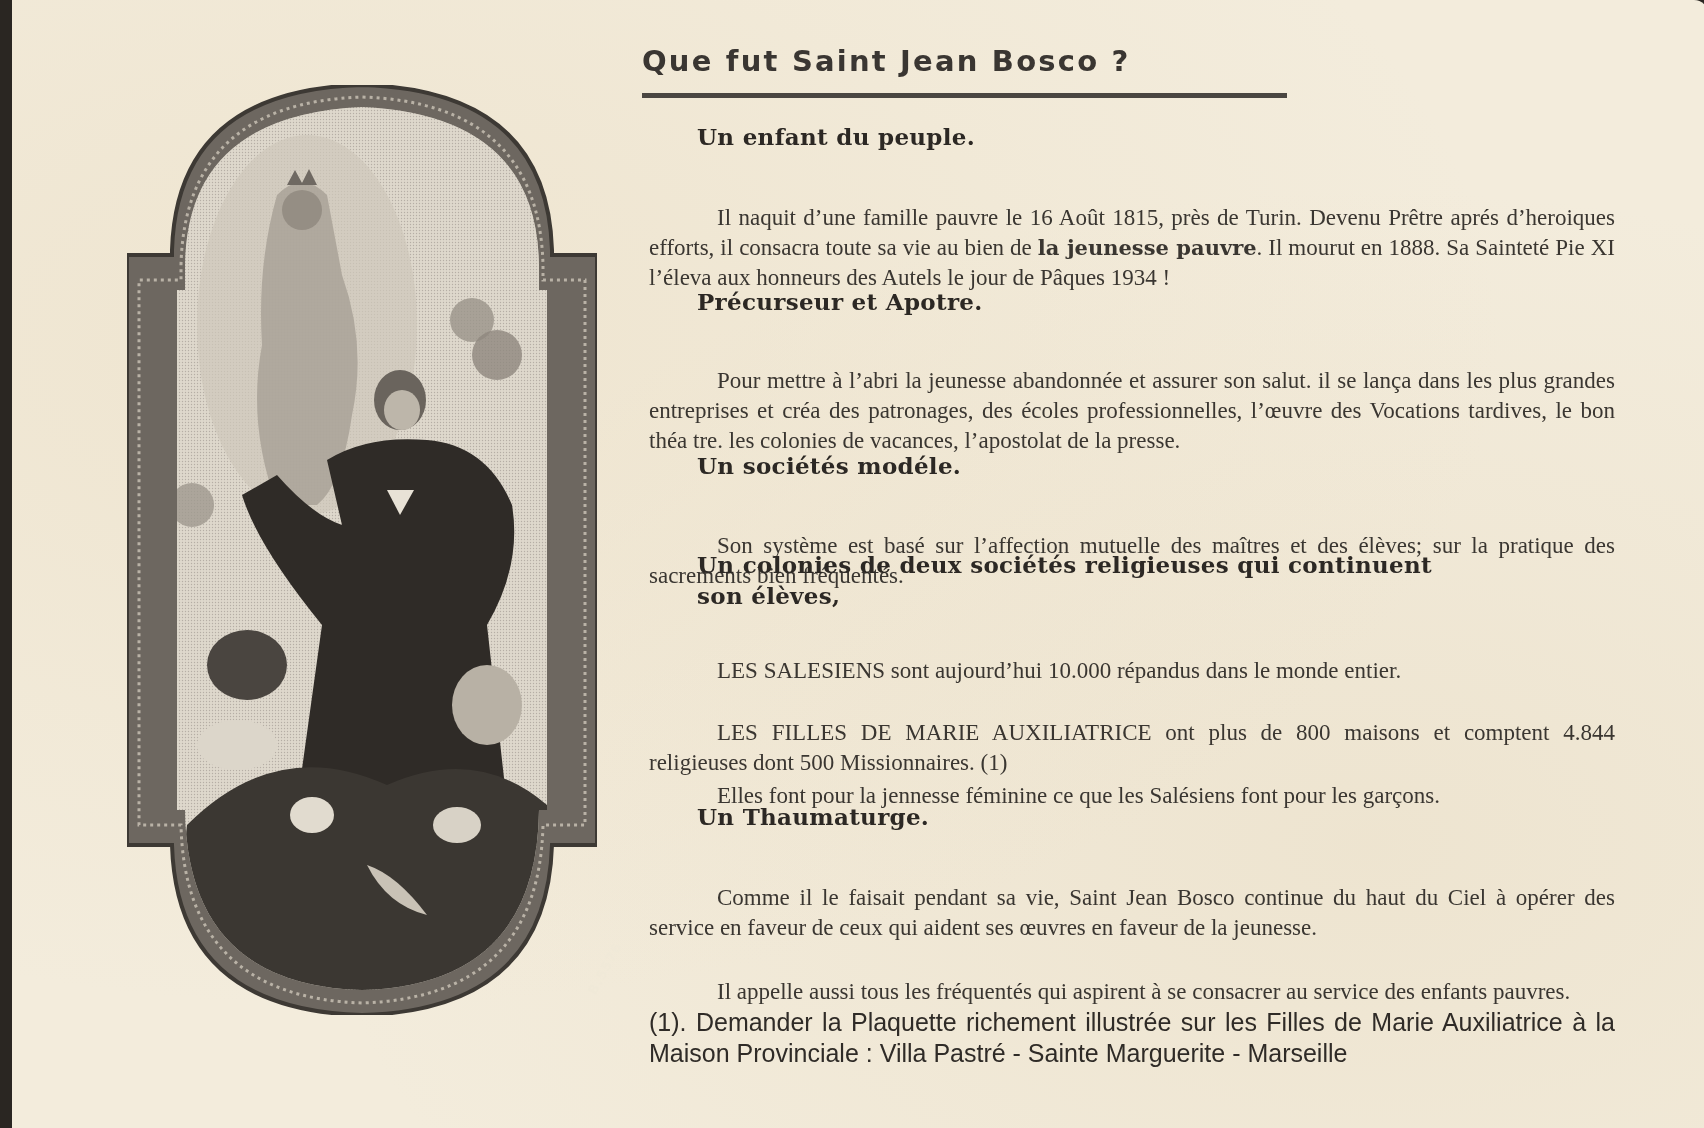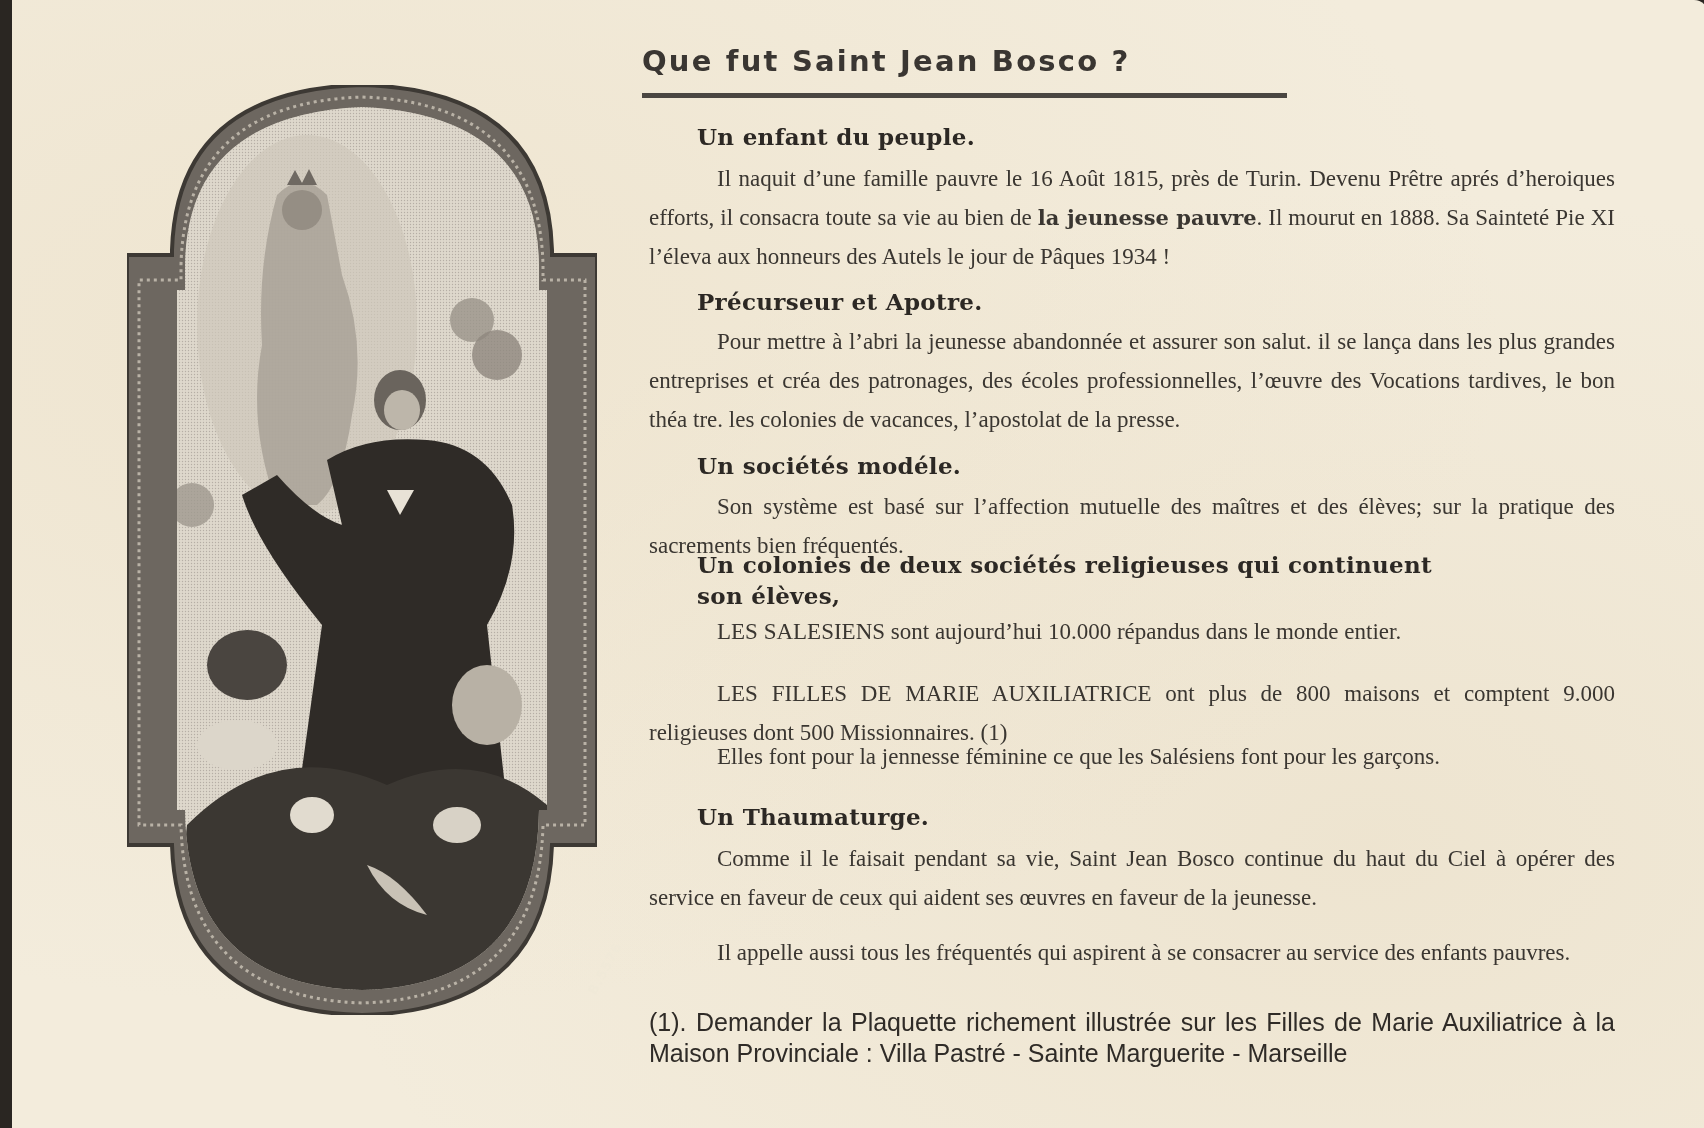--- a/index.html
+++ b/index.html
@@ -42,22 +42,22 @@
   .col {
     position:absolute; left:637px; top:0; width:966px;
   }
   .h {
     position:absolute; left:0;
     font-family:"DejaVu Serif", serif; font-weight:bold; font-size:23px;
     color:#2c2824; white-space:nowrap; letter-spacing:0.3px;margin-left:48px;
   }
   .p {
     position:absolute; left:0; width:966px;
-    font-family:"Liberation Serif", serif; font-size:23px; line-height:39px;
-    color:#3a3631; text-align:justify; text-align-last:left;
+    font-family:"Liberation Serif", serif; font-size:23px; line-height:30px;
+    color:#3a3631; text-align:justify; text-align-last:left;margin-top:44px;
   }
   .p .ind { display:inline-block; width:68px; }
   .p b { font-family:"DejaVu Serif", serif; font-size:21px; }
   .fn {
     position:absolute; left:0; width:966px;
     font-family:"Liberation Sans", sans-serif; font-size:25px; line-height:31px;
     color:#2f2b27; text-align:justify; text-align-last:left;
   }
 </style>
 </head>
@@ -122,21 +122,21 @@
 
     <div class="h" style="top:288px">Précurseur et Apotre.</div>
     <div class="p" style="top:322px"><span class="ind"></span><span>Pour mettre à l’abri la jeunesse abandonnée et assurer son salut. il se lança dans les plus grandes entreprises et créa des patronages, des écoles professionnelles, l’œuvre des Vocations tardives, le bon théa tre. les colonies de vacances, l’apostolat de la presse.</span></div>
 
     <div class="h" style="top:452px">Un sociétés modéle.</div>
     <div class="p" style="top:487px"><span class="ind"></span><span>Son système est basé sur l’affection mutuelle des maîtres et des élèves; sur la pratique des sacrements bien fréquentés.</span></div>
 
     <div class="h" style="top:551px">Un colonies de deux sociétés religieuses qui continuent</div>
     <div class="h" style="top:582px">son élèves,</div>
     <div class="p" style="top:612px"><span class="ind"></span><span>LES SALESIENS sont aujourd’hui 10.000 répandus dans le monde entier.</span></div>
-    <div class="p" style="top:674px"><span class="ind"></span><span>LES FILLES DE MARIE AUXILIATRICE ont plus de 800 maisons et comptent 9.000 religieuses dont 500 Missionnaires. (1)</span></div>
+    <div class="p" style="top:674px"><span class="ind"></span><span>LES FILLES DE MARIE AUXILIATRICE ont plus de 800 maisons et comptent 4.844 religieuses dont 500 Missionnaires. (1)</span></div>
     <div class="p" style="top:737px"><span class="ind"></span><span>Elles font pour la jennesse féminine ce que les Salésiens font pour les garçons.</span></div>
 
     <div class="h" style="top:803px">Un Thaumaturge.</div>
     <div class="p" style="top:839px"><span class="ind"></span><span>Comme il le faisait pendant sa vie, Saint Jean Bosco continue du haut du Ciel à opérer des service en faveur de ceux qui aident ses œuvres en faveur de la jeunesse.</span></div>
     <div class="p" style="top:933px"><span class="ind"></span><span>Il appelle aussi tous les fréquentés qui aspirent à se consacrer au service des enfants pauvres.</span></div>
 
     <div class="fn" style="top:1007px">(1). Demander la Plaquette richement illustrée sur les Filles de Marie Auxiliatrice à la Maison Provinciale : Villa Pastré - Sainte Marguerite - Marseille</div>
   </div>
 </div>
 

